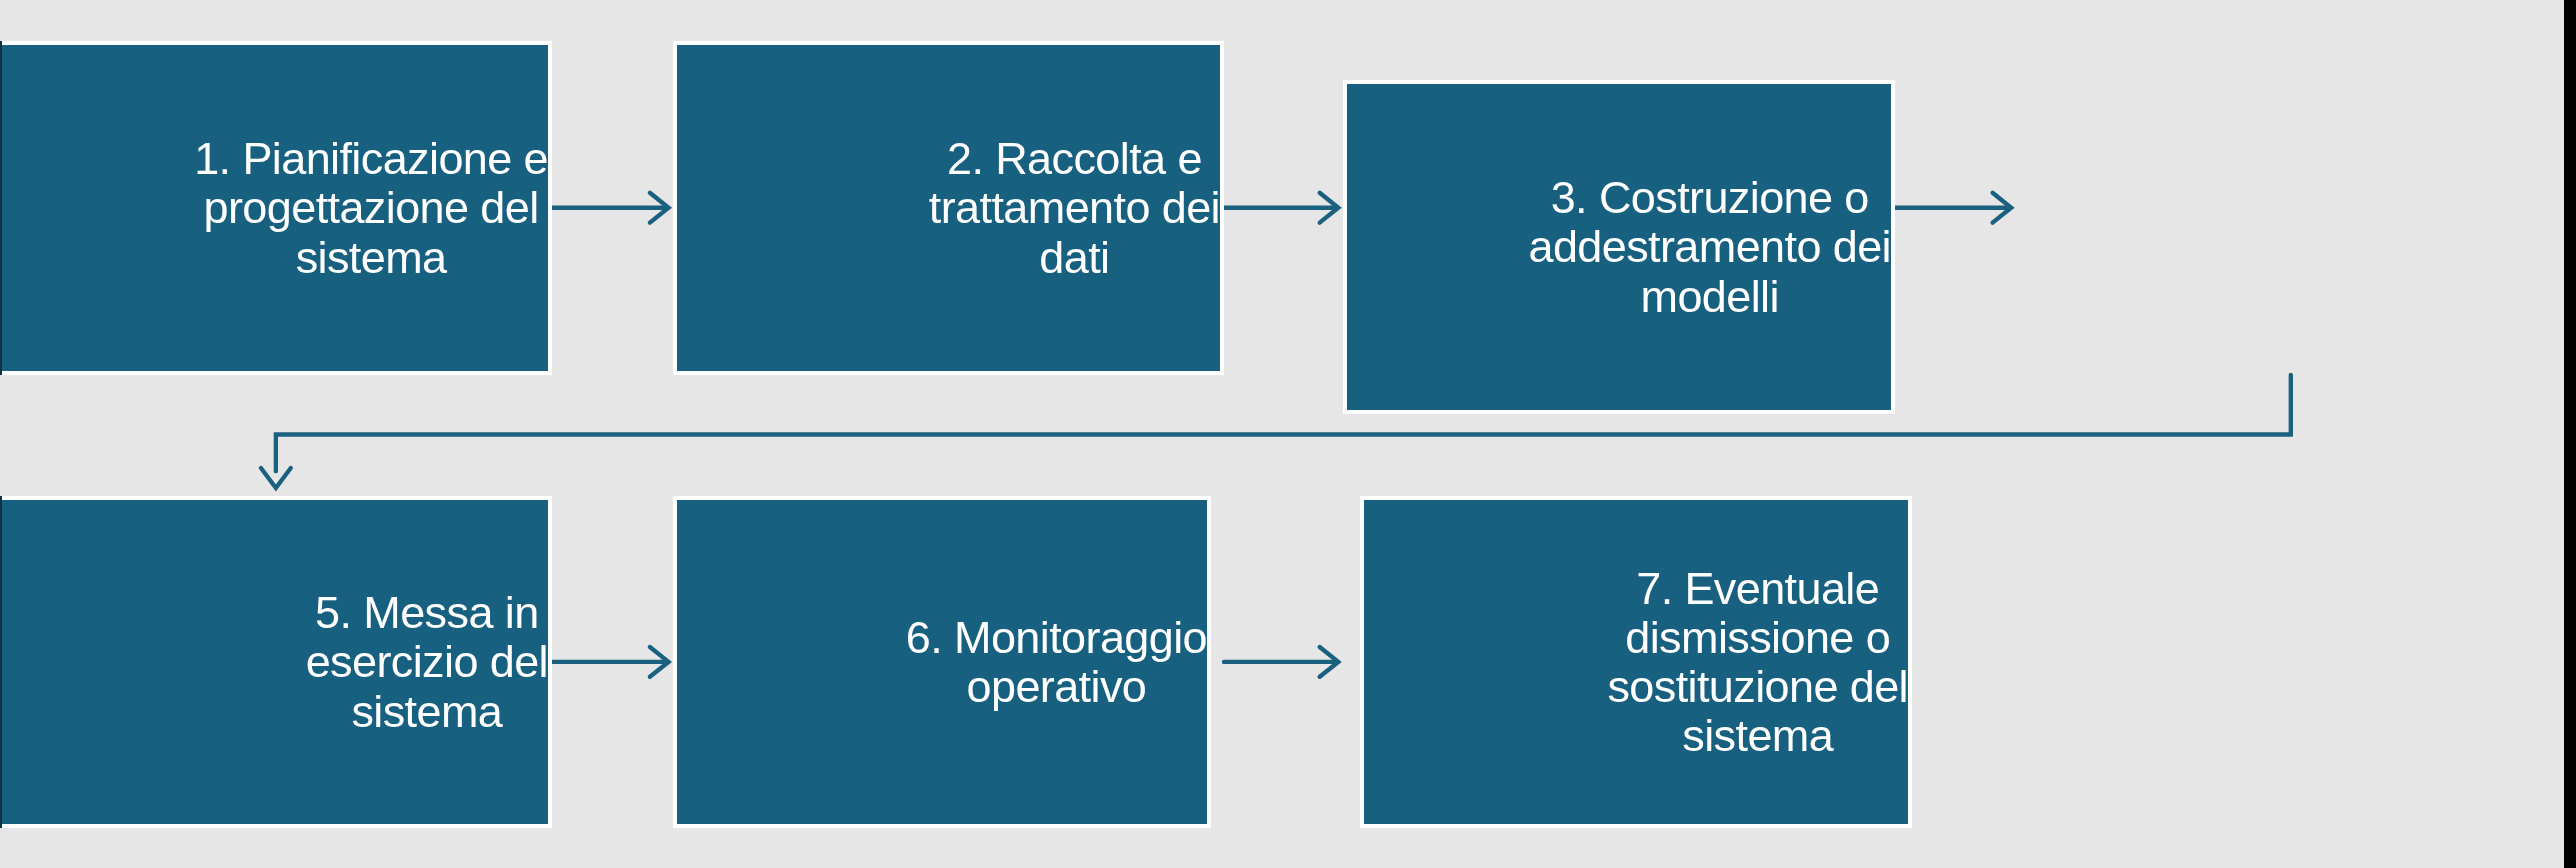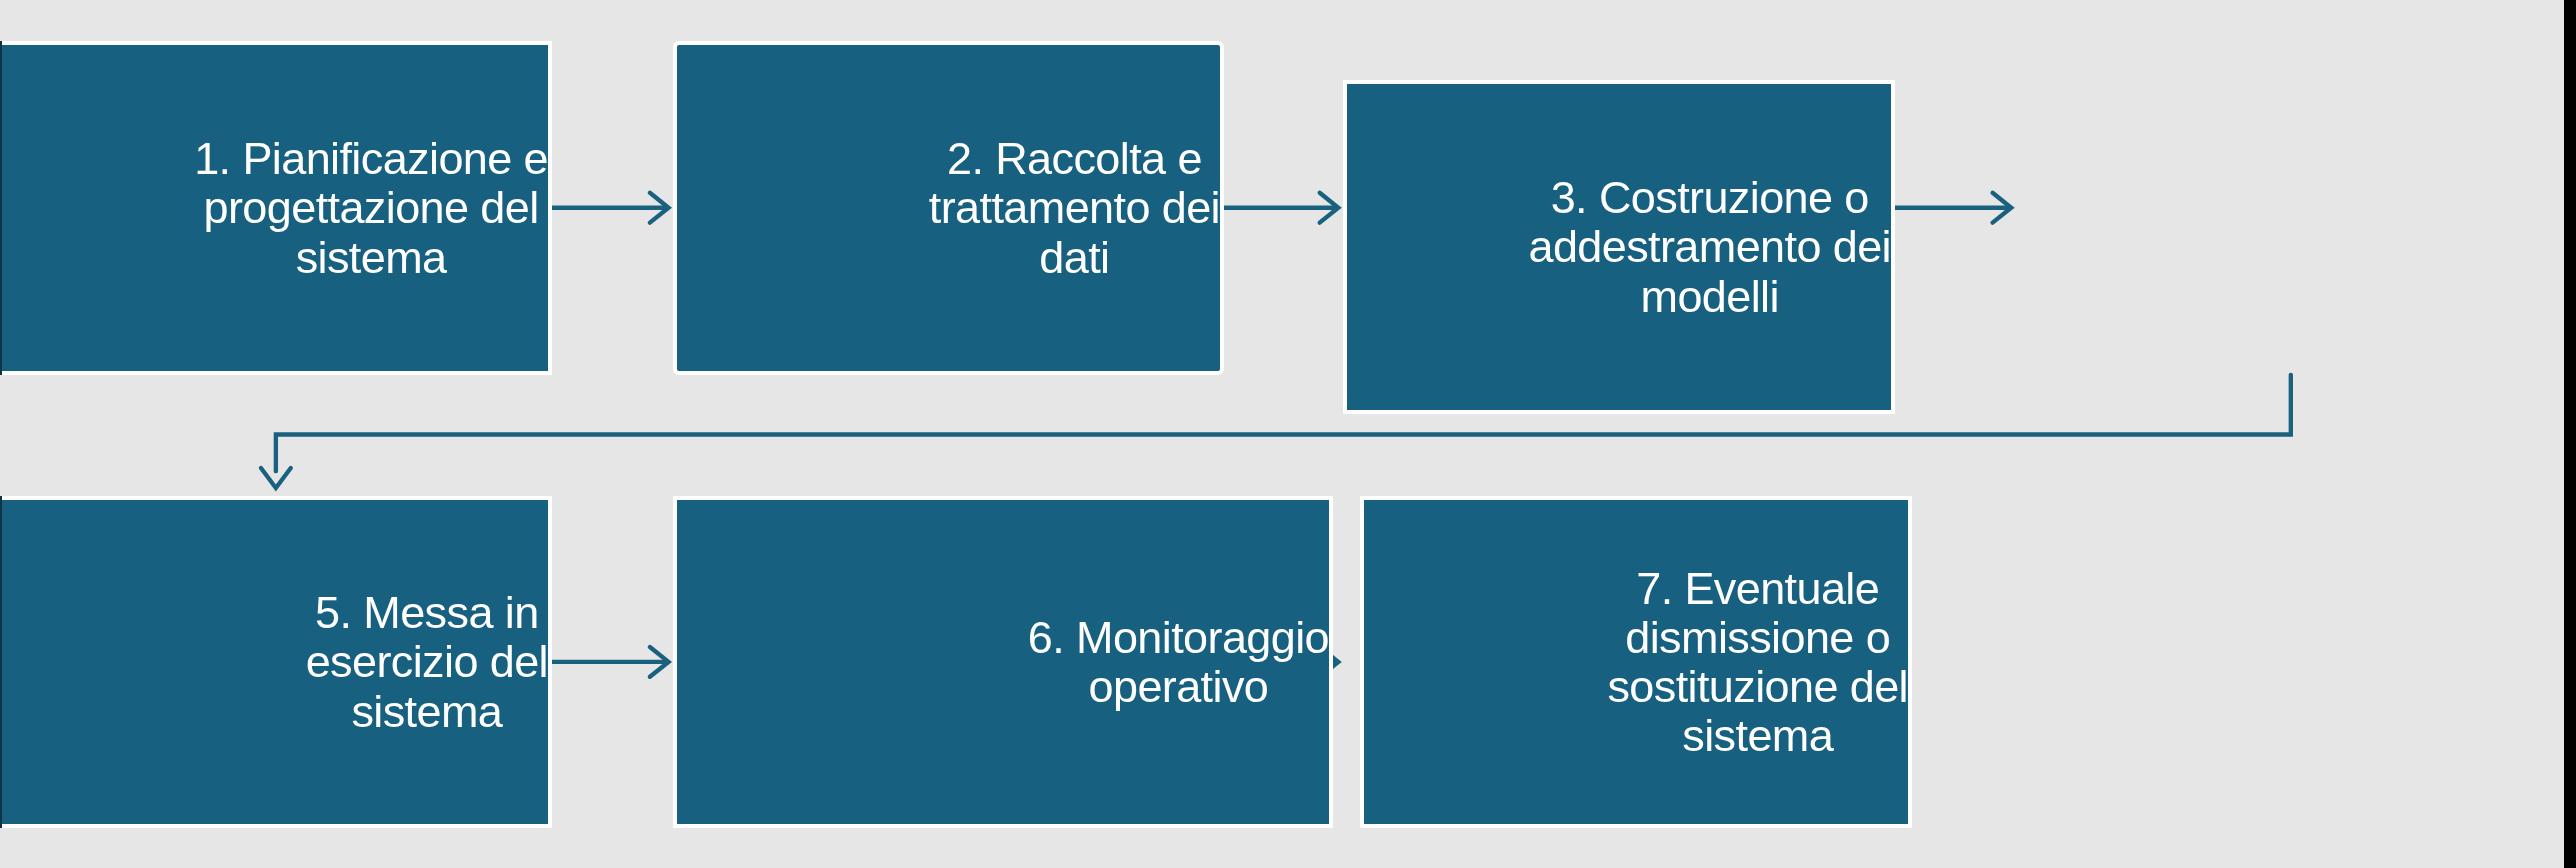--- a/index.html
+++ b/index.html
@@ -44,26 +44,26 @@
     font-size: 45px;
     line-height: 1.09;
     letter-spacing: -0.6px;
     text-align: center;
     white-space: pre-line;
     font-weight: 400;
   }
 
   
   .b1 { left: 0;    top: 41px; width: 552px; height: 334px; }
-  .b2 { left: 673px; top: 41px; width: 551px; height: 334px; border-radius: 6px; }
+  .b2 { left: 673px; top: 41px; width: 551px; height: 334px; }
   .b3 { left: 1343px; top: 41px; width: 552px; height: 334px; margin-top: 39px; }
   .b4 { left: 2016px; top: 41px; width: 550px; height: 334px; }
   
   .b5 { left: 0;    top: 496px; width: 552px; height: 332px; }
-  .b6 { left: 673px; top: 496px; width: 660px; height: 332px; }
+  .b6 { left: 673px; top: 496px; width: 538px; height: 332px; }
   .b7 { left: 1343px; top: 496px; width: 552px; height: 332px; margin-left: 17px; }
 
   .right-edge-strip {
     position: absolute;
     left: 2564px; top: 0;
     width: 11.8px; height: 869px;
     background: #000000;
   }
   .left-edge-line {
     position: absolute;

